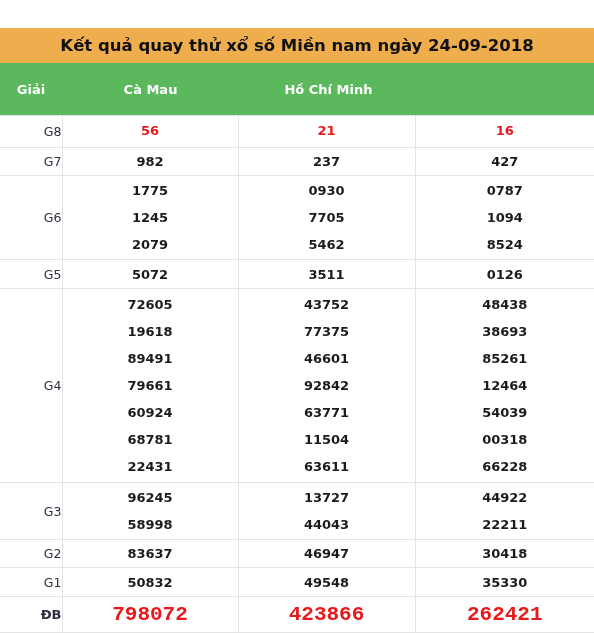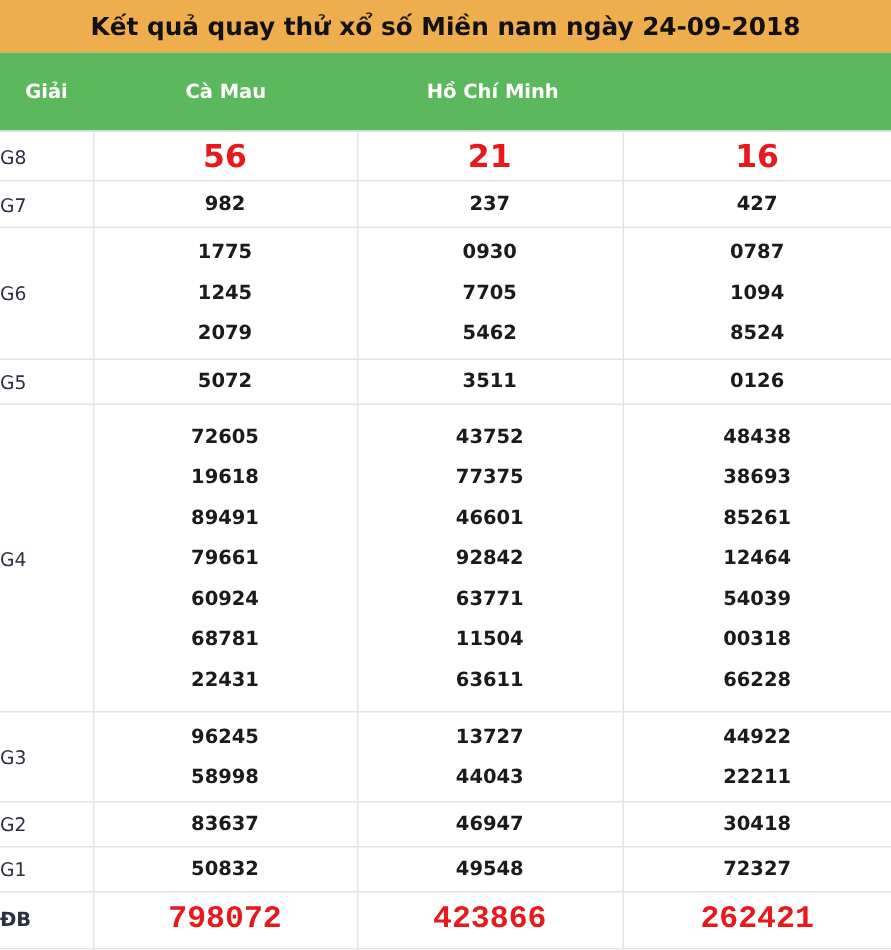--- a/index.html
+++ b/index.html
@@ -25,20 +25,21 @@
     height: 25px;
     min-height: 35px;
     background: #EFAE4E;
     color: #111111;
     display: flex;
     align-items: center;
     justify-content: center;
     font-size: 16.5px;
     font-weight: bold;
     letter-spacing: 0px;
+    margin-top: 28px;
   }
   .col-head-bar {
     height: 52px;
     min-height: 34px;
     background: #5CB85C;
     color: #ffffff;
     display: flex;
     align-items: center;
     font-size: 13px;
     font-weight: bold;
@@ -53,21 +54,21 @@
     border-collapse: collapse;
     table-layout: fixed;
     flex: 1;
   }
   .results-table td {
     border: 1px solid #e4e4e4;
     border-left: none;
     border-right: none;
     padding: 0;
     vertical-align: middle;
-    text-align: left;
+    text-align: right;
     color: #1b1b1b;
   }
   .results-table td.prize-label {
     border-right: 1px solid #e4e4e4;
     font-size: 12.5px;
     color: #2f2f42;
     font-weight: normal;
   }
   .results-table td.num-cell {
     border-right: 1px solid #e4e4e4;
@@ -85,21 +86,21 @@
   .numlist > span {
     display: block;
     font-size: 13px;
     font-weight: bold;
     line-height: 27px;
     color: #1b1b1b;
   }
   
   tr.row-g8 .numlist > span {
     color: #E8191C;
-    font-size: 21px;
+    font-size: 13px;
     line-height: 30px;
   }
   tr.row-db .numlist > span {
     color: #E8191C;
     font-size: 21px;
     line-height: 34px;
     font-family: Liberation Mono, monospace;
   }
   tr.row-g8 td, tr.row-db td { }
   tr.row-g8 .prize-label { font-size: 12.5px; }
@@ -288,21 +289,21 @@
               <span>50832</span>
             </div>
           </td>
           <td class="num-cell">
             <div class="numlist">
               <span>49548</span>
             </div>
           </td>
           <td class="num-cell last">
             <div class="numlist">
-              <span>72327</span>
+              <span>35330</span>
             </div>
           </td>
         </tr>
         <tr class="row-db">
           <td class="prize-label">ĐB</td>
           <td class="num-cell">
             <div class="numlist">
               <span>798072</span>
             </div>
           </td>

